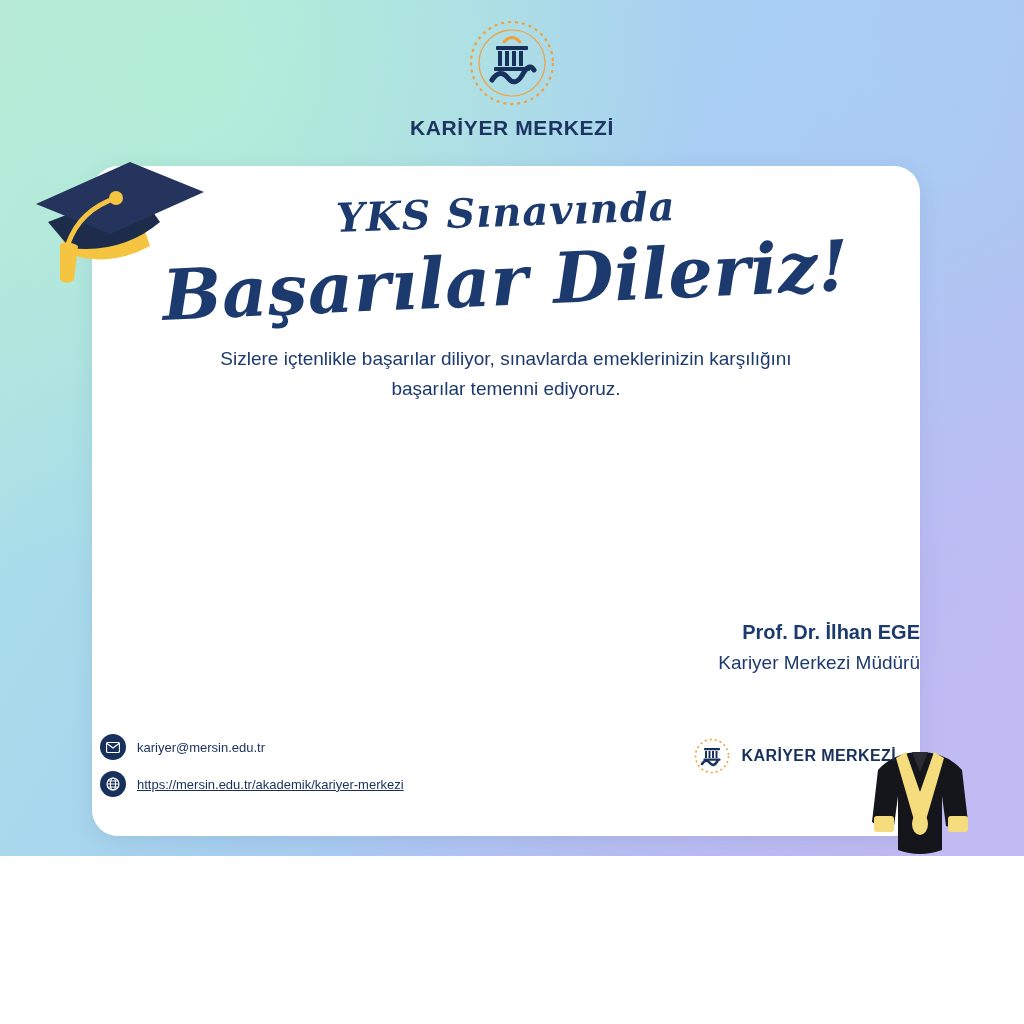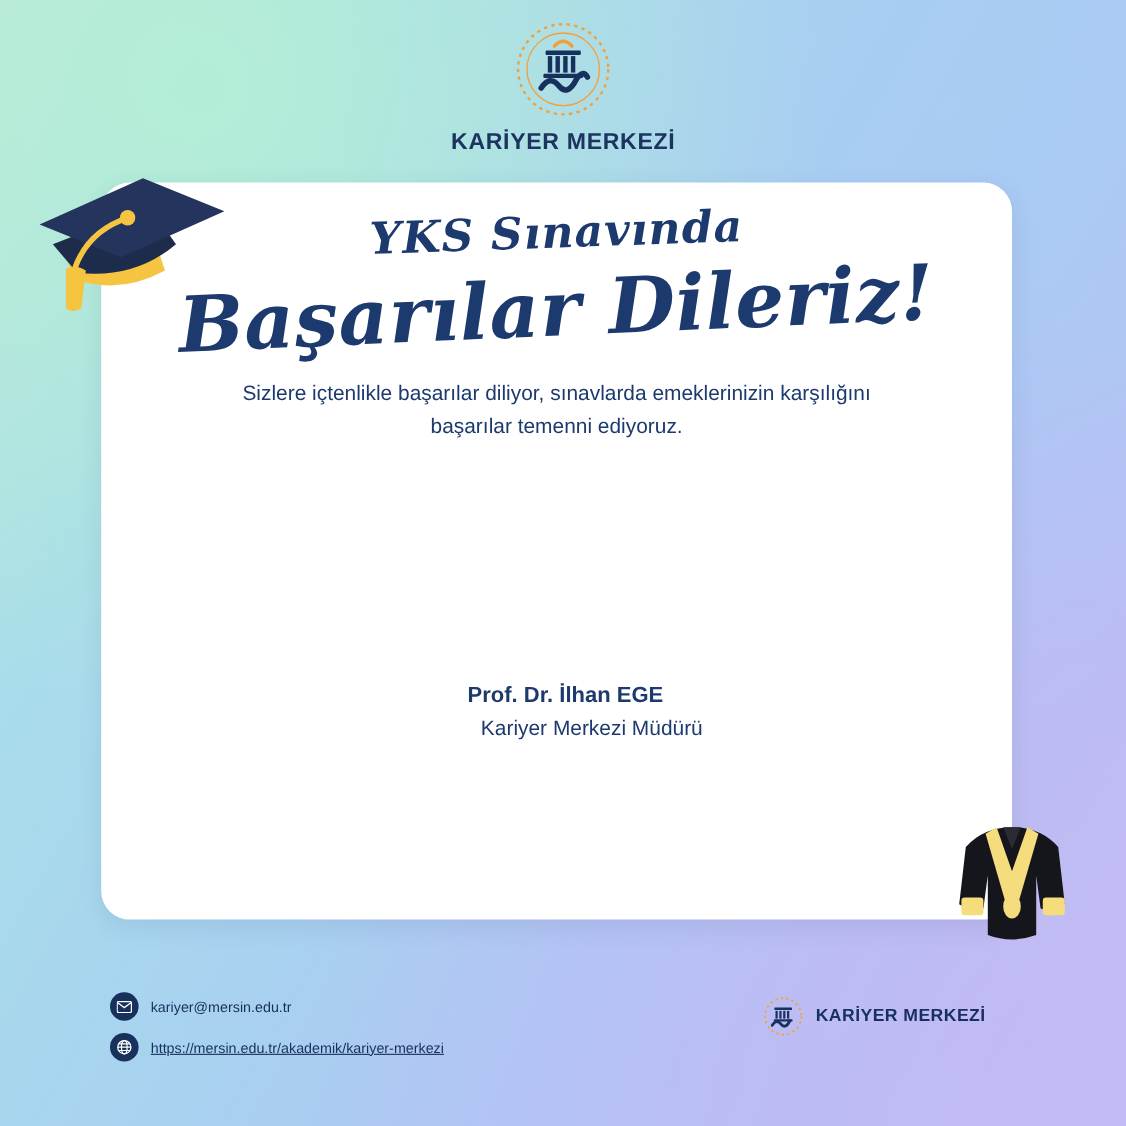--- a/index.html
+++ b/index.html
@@ -9,21 +9,21 @@
   body {
     width: 1024px;
     height: 1024px;
     overflow: hidden;
     font-family: "Liberation Sans", sans-serif;
   }
 
   #poster {
     position: relative;
     width: 1024px;
-    height: 1024px;
+    height: 856px;
     background: linear-gradient(120deg, #bfe9d9 0%, #a9ddea 22%, #a8d2f0 45%, #aec6f4 65%, #b9bdf2 85%, #c8c2f2 100%);
     overflow: hidden;
   }
   #poster::before {
     content: "";
     position: absolute;
     inset: 0;
     background: radial-gradient(circle at 18% 8%, rgba(180,238,214,0.95) 0%, rgba(180,238,214,0) 45%),
                 radial-gradient(circle at 95% 95%, rgba(193,186,244,0.9) 0%, rgba(193,186,244,0) 50%),
                 radial-gradient(circle at 85% 10%, rgba(168,205,243,0.8) 0%, rgba(168,205,243,0) 45%);
@@ -108,21 +108,21 @@
   }
   .body-text .para {
     margin-bottom: 26px;
   }
 
   .signature {
     position: absolute;
     left: 16px;
     right: 0;
     top: 455px;
-    text-align: center;
+    text-align: right;
     color: #1d3a6e;
   }
   .signature .name {
     font-size: 20px;
     font-weight: bold;
     margin-bottom: 8px;
   }
   .signature .role {
     font-size: 19px;
     padding-left: 48px;

